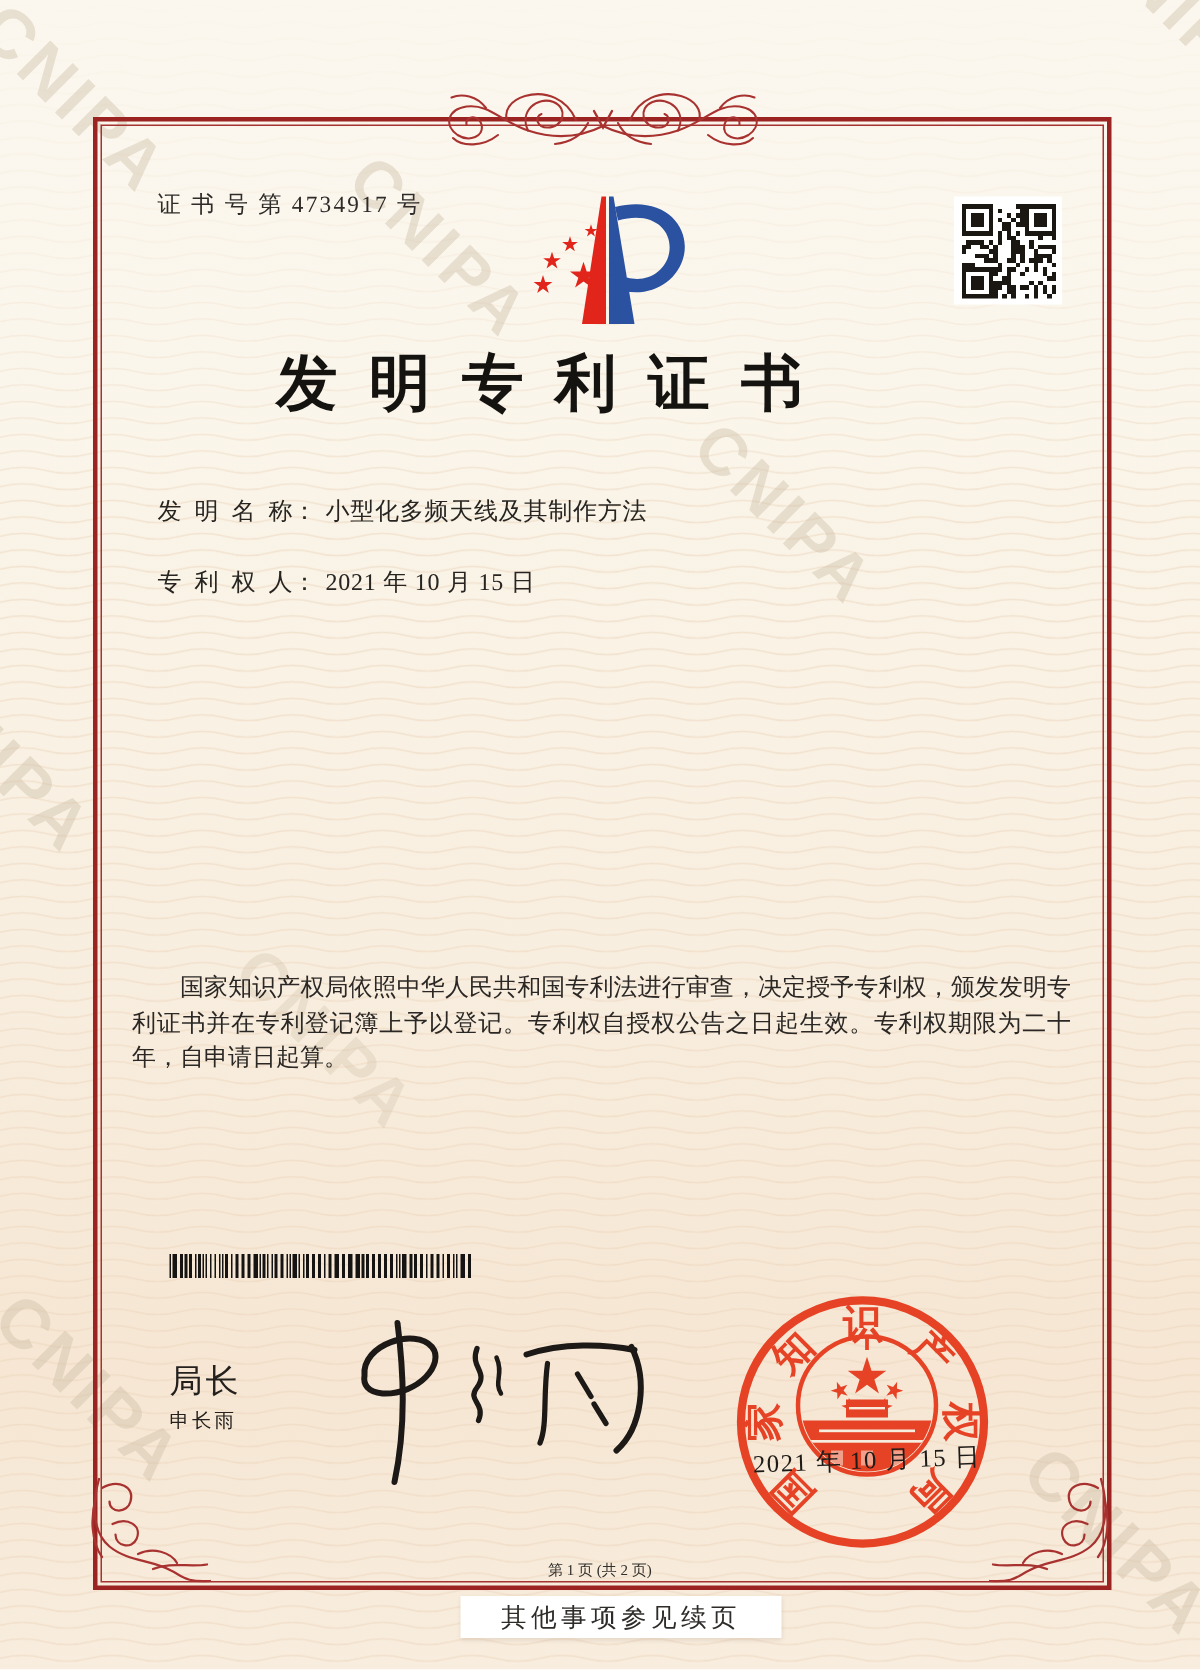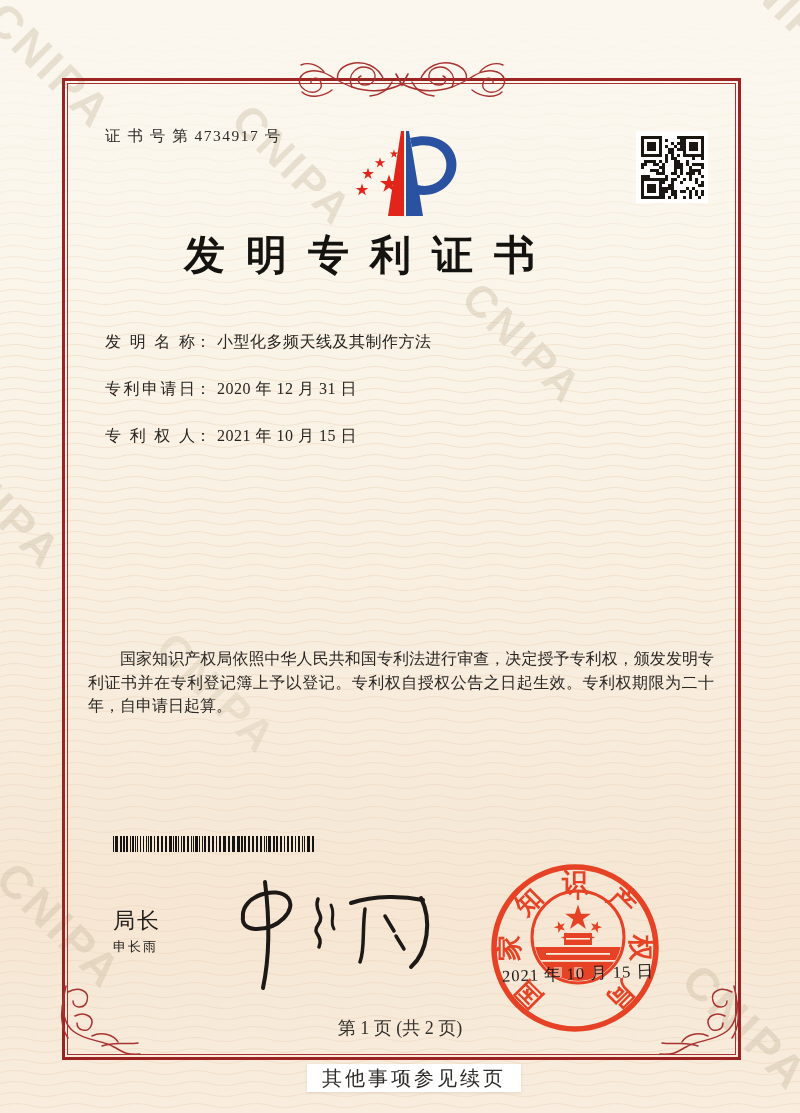--- a/index.html
+++ b/index.html
@@ -31,24 +31,24 @@
          text-align:justify;}
   #paras p{margin:0;text-indent:2em;}
   #barcode{left:113px;top:836px;width:204px;height:16px;display:flex;align-items:stretch;}
   #barcode div{background:#161412;height:100%;}
   #signer-title{left:113px;top:906px;font-size:22px;color:#23201d;letter-spacing:2px;}
   #signer-name{left:113px;top:938px;font-size:13px;color:#23201d;letter-spacing:2px;}
   #signature{left:233px;top:872px;}
   #seal{left:488px;top:861px;z-index:3;opacity:.96;}
   #seal-date{left:492px;top:963px;width:172px;text-align:center;font-size:16.5px;color:#1d1a17;
              letter-spacing:1px;transform:rotate(-2deg);z-index:4;white-space:nowrap;}
-  #pagefoot{left:0;top:1016px;width:800px;text-align:center;font-size:18px;color:#33302c;}
+  #pagefoot{left:0;top:1040px;width:800px;text-align:center;font-size:10px;color:#33302c;}
   #contnote{left:307px;top:1064px;width:214px;height:28px;background:#ffffff;z-index:4;
             box-shadow:0 1px 3px rgba(90,60,40,.12);display:flex;align-items:center;justify-content:center;
-            font-size:20px;color:#2e2b28;letter-spacing:3px;}
+            font-size:17px;color:#2e2b28;letter-spacing:3px;}
   #qr{left:636px;top:131px;width:72px;height:72px;background:#fff;padding:0;z-index:3;}
   #qr svg{display:block;margin:4.5px;}
   #logo{left:346px;top:128px;z-index:3;}
 </style>
 </head>
 <body>
 
 <div id="page">
 
   <svg width="0" height="0" style="position:absolute">
@@ -359,23 +359,20 @@
       </svg>
   </div>
 
   <div class="abs" id="title">发明专利证书</div>
 
   <div class="abs" id="fields">
     <div class="frow">
       <span class="f-label">发明名称</span><span class="f-colon">：</span><span class="f-value">小型化多频天线及其制作方法</span>
     </div>
     <div class="frow">
-      <span class="f-label">专利申请日</span><span class="f-colon">：</span><span class="f-value">2020 年 12 月 31 日</span>
-    </div>
-    <div class="frow">
       <span class="f-label">专利权人</span><span class="f-colon">：</span><span class="f-value">2021 年 10 月 15 日</span>
     </div>
   </div>
 
   <div class="abs" id="paras">
     <p>国家知识产权局依照中华人民共和国专利法进行审查，决定授予专利权，颁发发明专利证书并在专利登记簿上予以登记。专利权自授权公告之日起生效。专利权期限为二十年，自申请日起算。</p>
   </div>
 
   <div class="abs" id="barcode">
       <div style="width:1px;margin-right:1px"></div>

